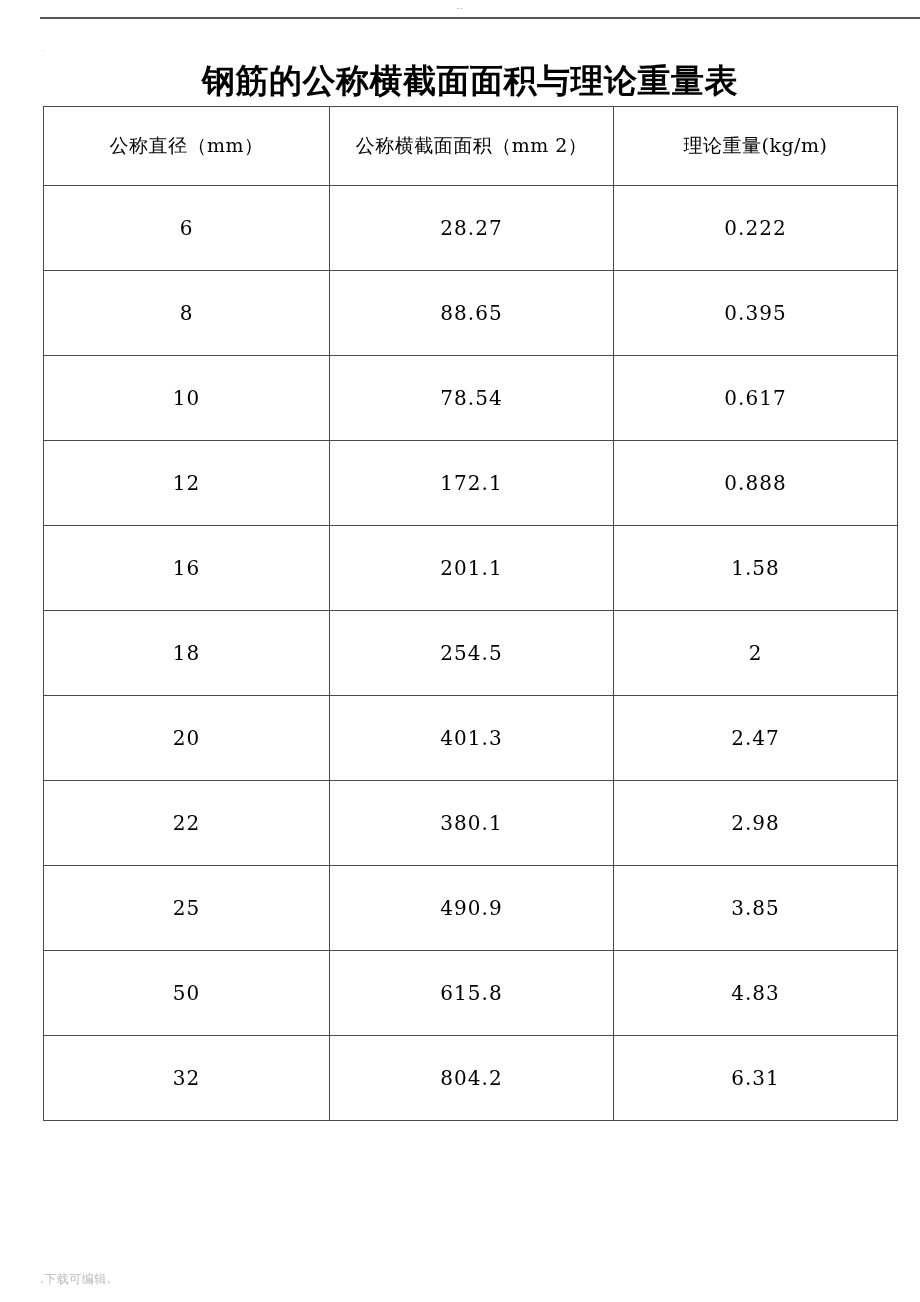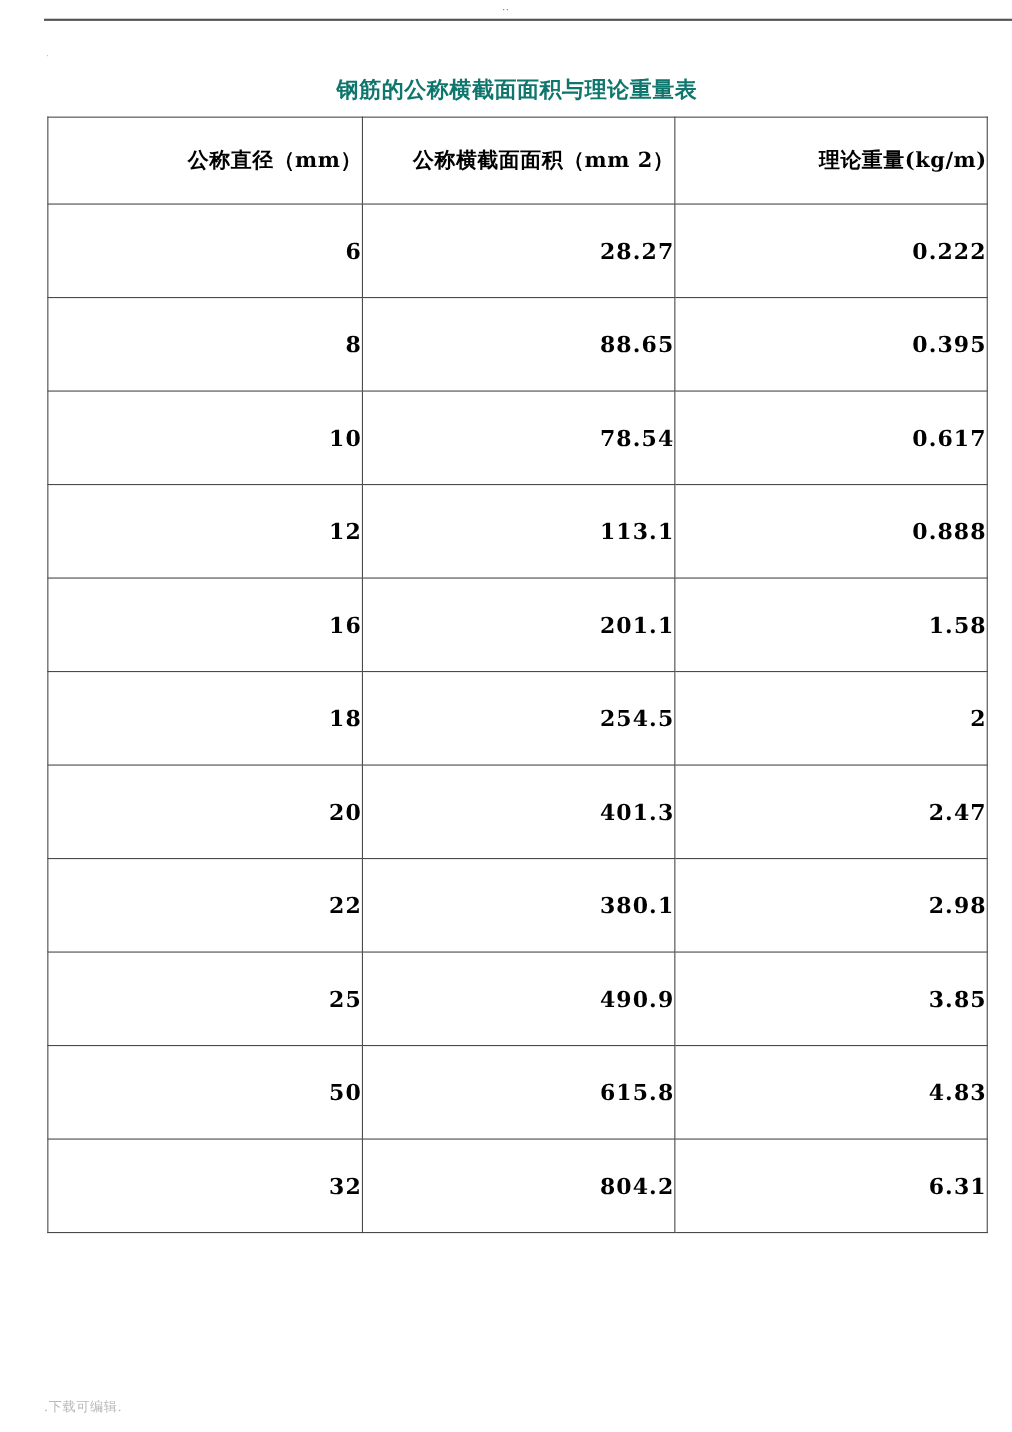--- a/index.html
+++ b/index.html
@@ -54,46 +54,46 @@
 
   
   #doc-title {
     position: absolute;
     left: 43px;
     top: 66px;
     width: 854px;
     text-align: center;
     font-family: "DejaVu Serif", "Liberation Serif", serif;
     font-weight: bold;
-    font-size: 20px;
+    font-size: 33px;
     line-height: 30px;
-    color: #0f766e;
+    color: #000000;
     letter-spacing: 0.5px;
   }
 
   
   #rebar-table {
     position: absolute;
     left: 43px;
     top: 106px;
     width: 854px;
     border-collapse: collapse;
     table-layout: fixed;
   }
   #rebar-table col.c1 { width: 286px; }
   #rebar-table col.c2 { width: 284px; }
   #rebar-table col.c3 { width: 284px; }
 
   #rebar-table th,
   #rebar-table td {
     border: 1px solid #4a4a4a;
-    text-align: right;
+    text-align: center;
     vertical-align: middle;
     color: #000000;
-    font-weight: bold;
+    font-weight: normal;
     padding: 0;
   }
   #rebar-table thead th {
     height: 78px;
     font-size: 19px;
     font-family: "DejaVu Serif", "Liberation Serif", serif;
     letter-spacing: 0.5px;
   }
   #rebar-table tbody td {
     height: 84px;
@@ -149,21 +149,21 @@
       <td>88.65</td>
       <td>0.395</td>
     </tr>
     <tr>
       <td>10</td>
       <td>78.54</td>
       <td>0.617</td>
     </tr>
     <tr>
       <td>12</td>
-      <td>113.1</td>
+      <td>172.1</td>
       <td>0.888</td>
     </tr>
     <tr>
       <td>16</td>
       <td>201.1</td>
       <td>1.58</td>
     </tr>
     <tr>
       <td>18</td>
       <td>254.5</td>

